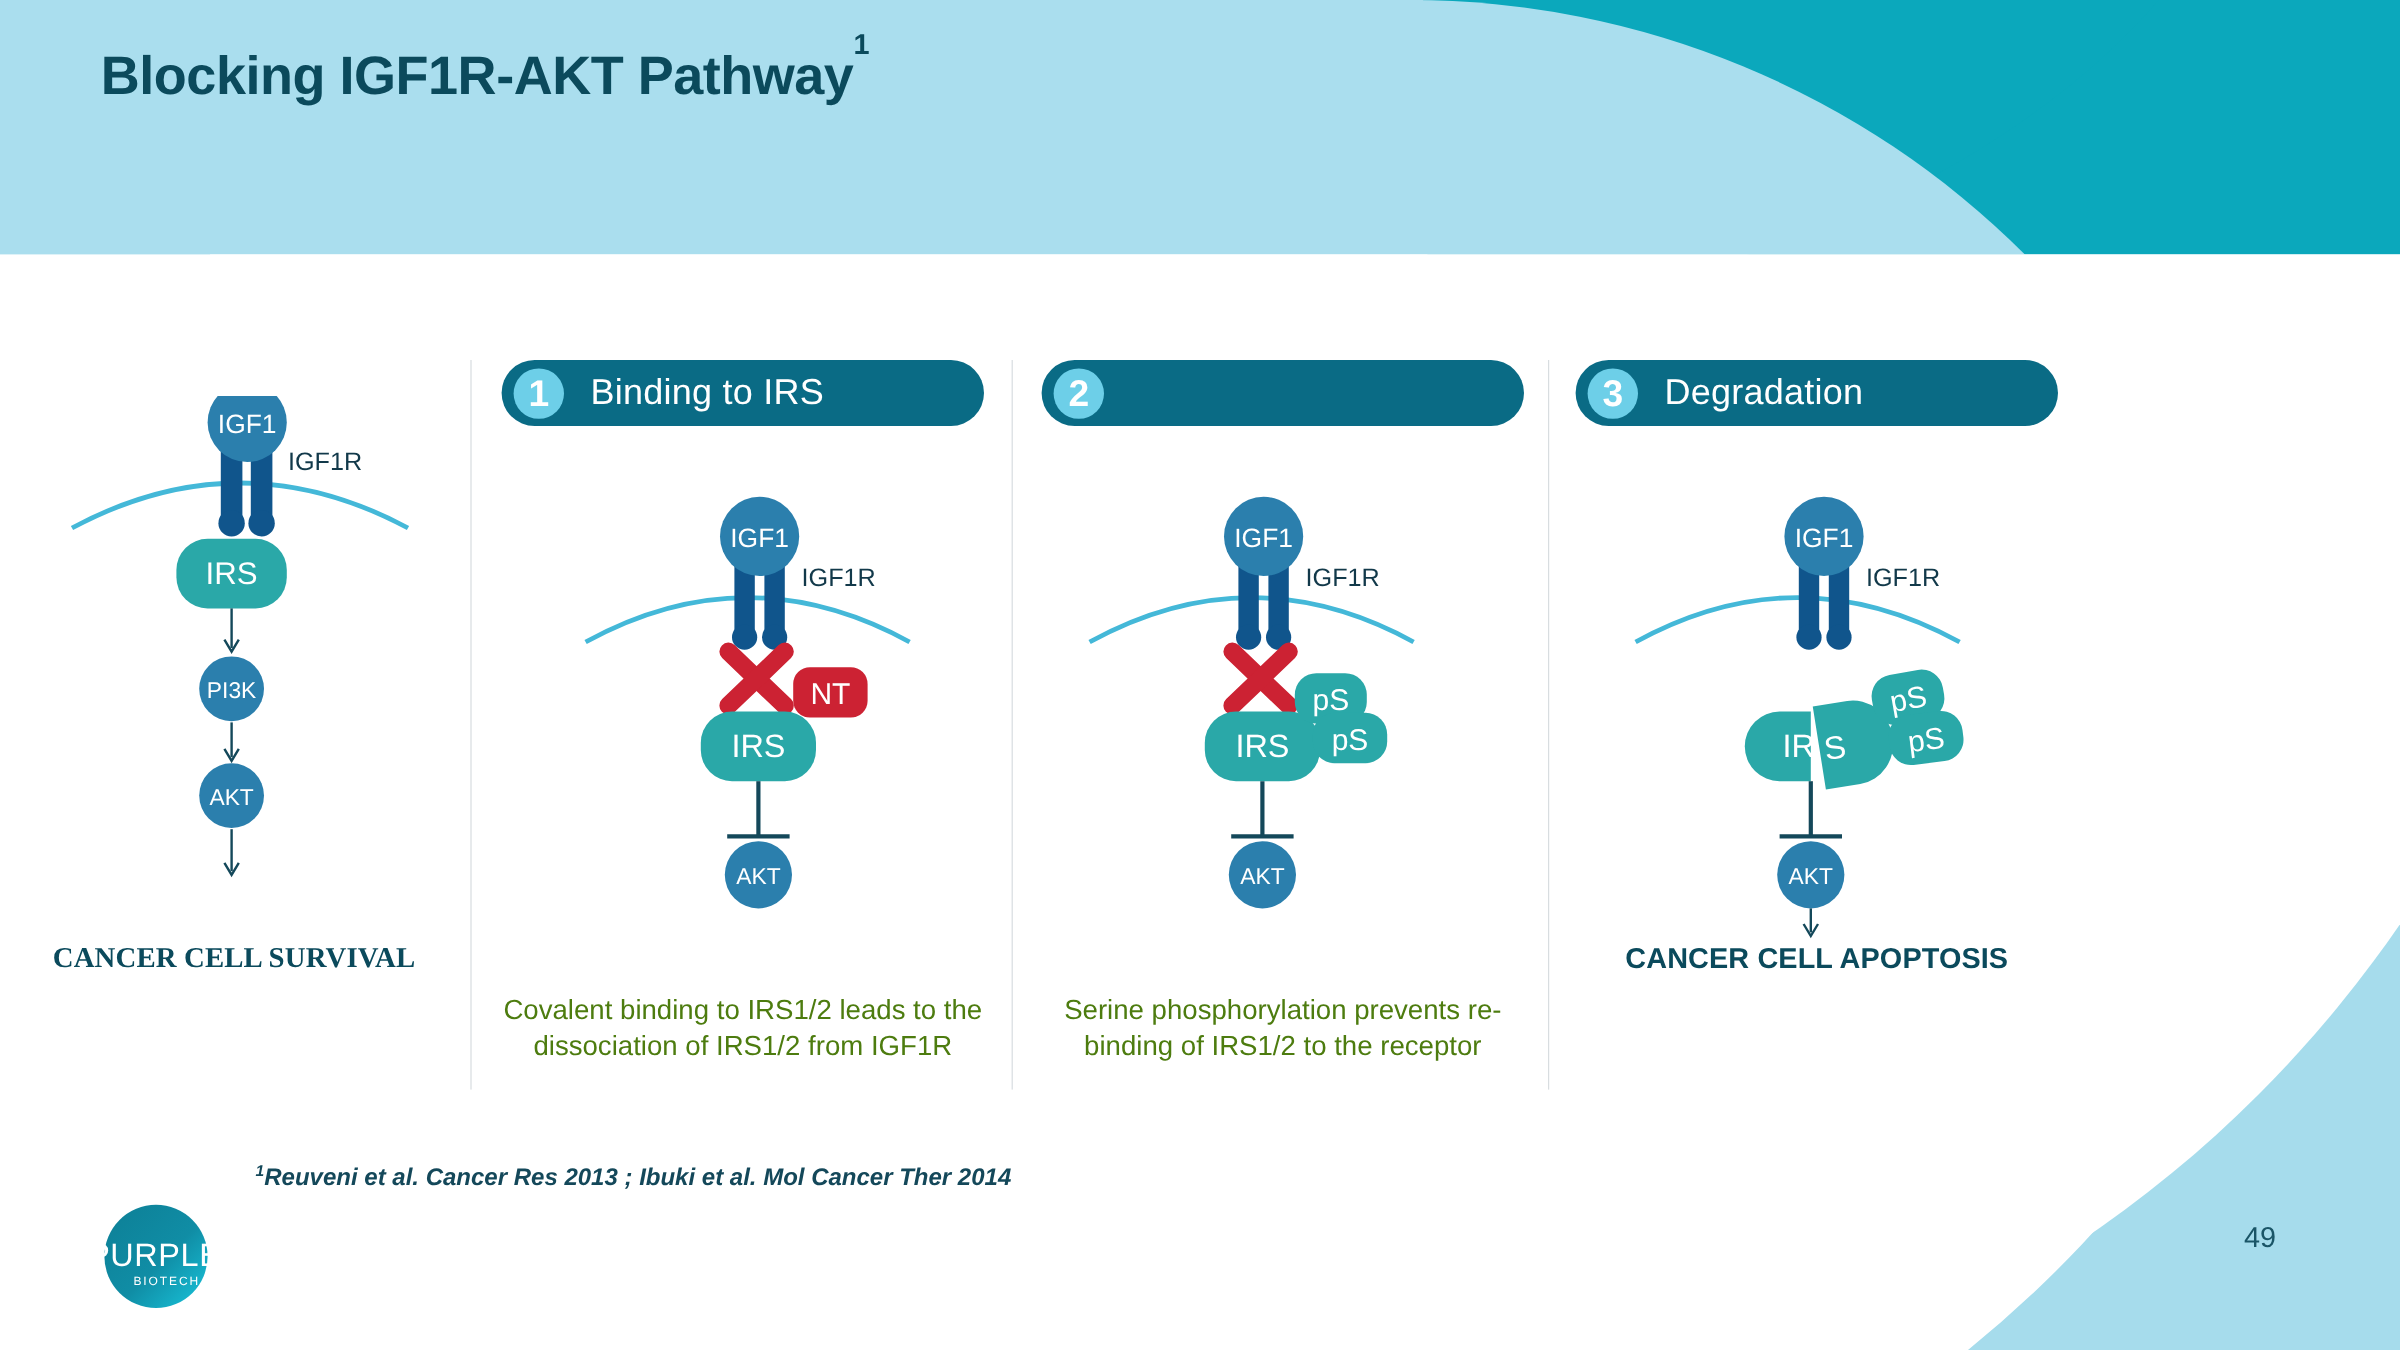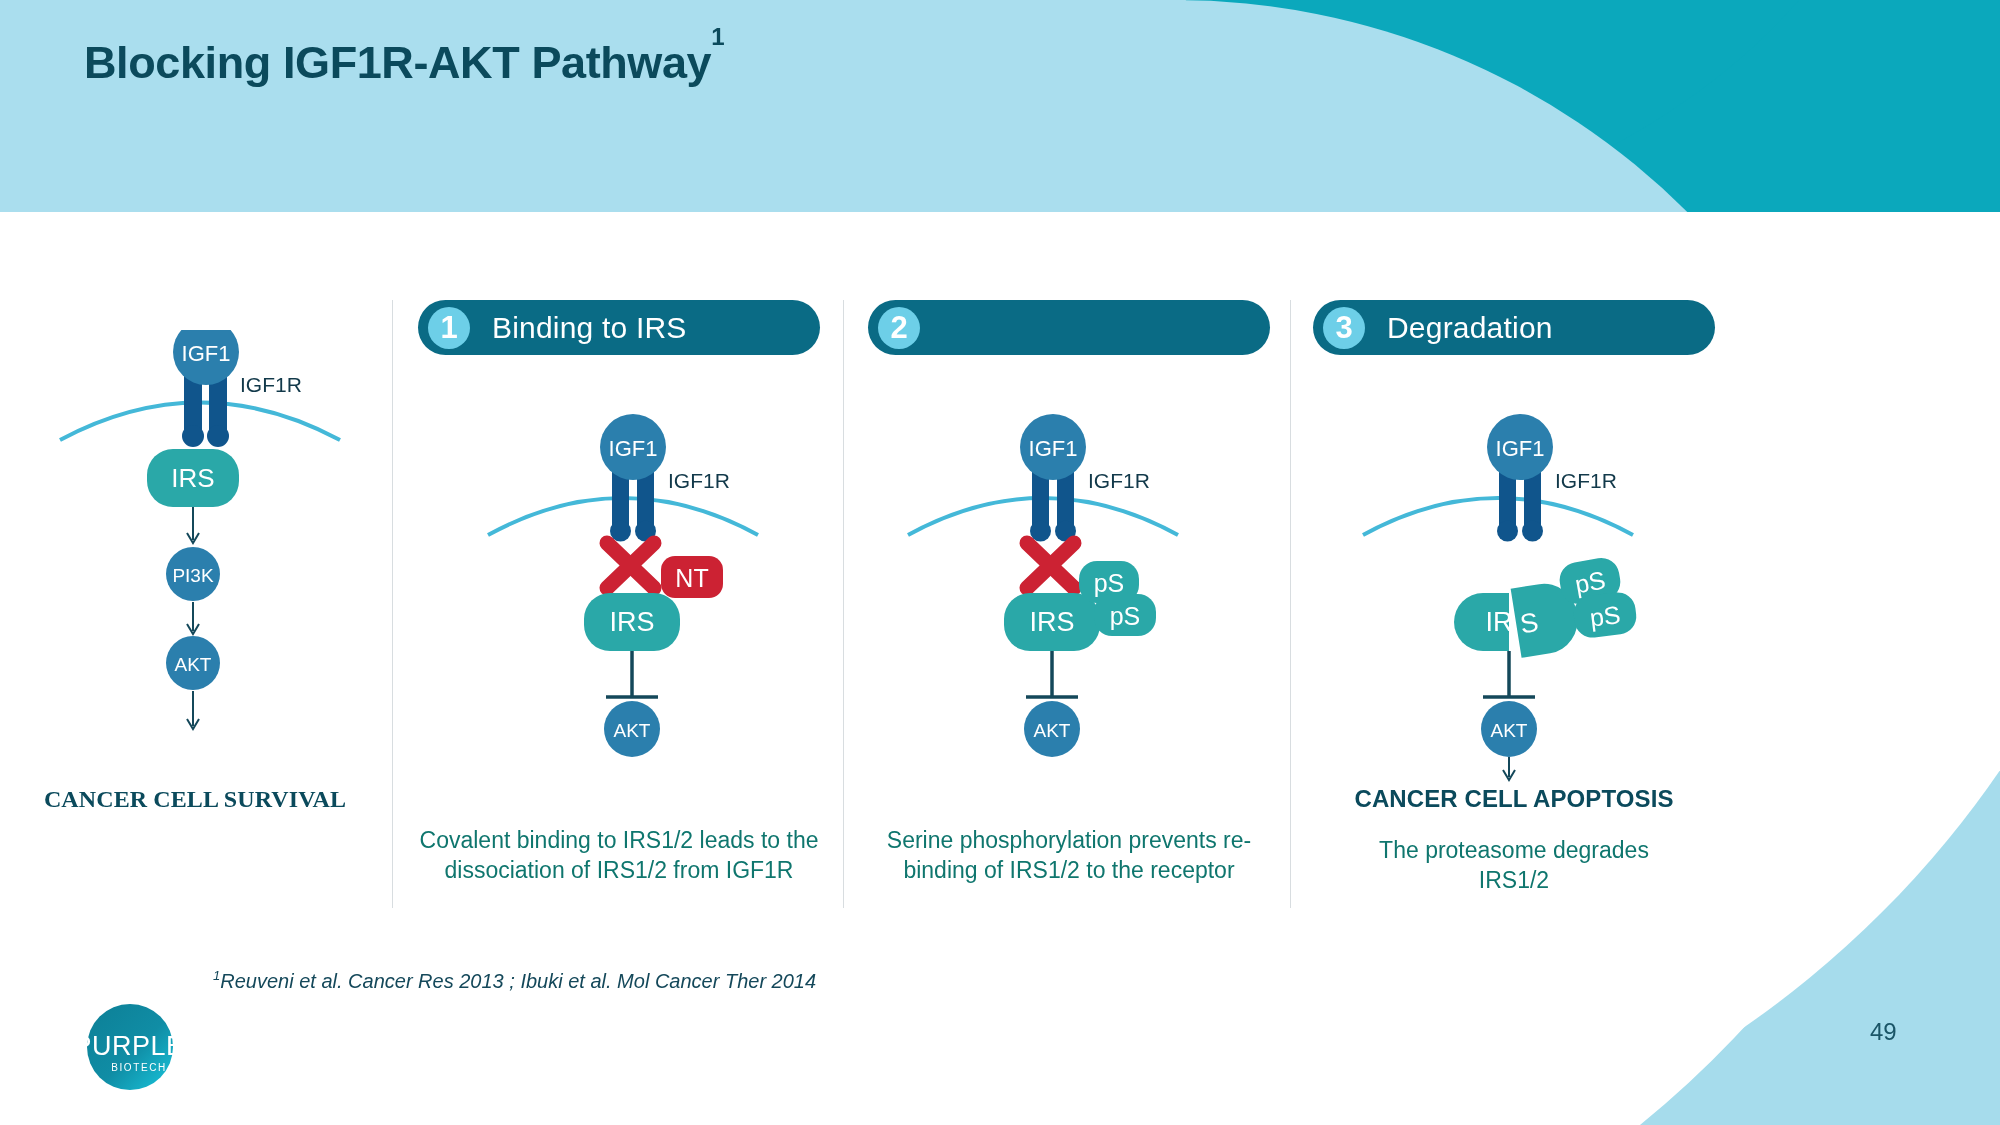--- a/index.html
+++ b/index.html
@@ -47,32 +47,32 @@
     color:#ffffff; font-size:31px; font-weight:bold;
     display:flex; align-items:center; justify-content:center;
     flex:0 0 auto; line-height:1;
   }
   .panel-title {
     color:#ffffff; font-size:30px; font-weight:normal;
     margin-left:22px; letter-spacing:0.2px; white-space:nowrap;
   }
   .panel-figure { position:relative; margin-top:10px; }
   .panel-caption {
-    text-align:center; font-size:23px; color:#0f766e;
+    text-align:center; font-size:23px; color:#4d7c0f;
     line-height:1.32; margin-top:6px;
   }
   .panel-outcome {
     text-align:center; font-size:24px; font-weight:bold;
     color:#0b4a5c; letter-spacing:0.1px;
   }
 
   
   #footnote {
     position:absolute; left:213px; top:968px; z-index:5;
-    font-size:20px; font-weight:normal; font-style:italic; color:#14485a;
+    font-size:20px; font-weight:bold; font-style:italic; color:#14485a;
     white-space:nowrap;
   }
   #footnote sup { font-size:13px; }
 
   
   #logo { position:absolute; left:72px; top:1000px; width:120px; height:95px; z-index:5; }
 
   
   #page-number {
     position:absolute; left:1870px; top:1018px; z-index:5;
@@ -310,21 +310,20 @@
     <circle cx="196" cy="364" r="28" fill="#2b7fad"></circle>
     <text x="196" y="372" text-anchor="middle" fill="#ffffff" font-family="Liberation Sans, sans-serif" font-size="19">AKT</text>
 
     <g stroke="#14485a" stroke-width="2" fill="none">
       <line x1="196" y1="392" x2="196" y2="412"></line>
       <path d="M190 405 L196 415 L202 405"></path>
     </g>
   </svg>
 
   <div class="panel-outcome" style="margin-top:-4px;">CANCER CELL APOPTOSIS</div>
-  <div class="panel-caption" style="margin-top:22px; max-width:340px; margin-left:auto; margin-right:auto;">The proteasome degrades IRS1/2</div>
 </div>
 
 <div id="footnote">
   <sup>1</sup><span>Reuveni et al. Cancer Res 2013 ; Ibuki et al. Mol Cancer Ther 2014</span>
 </div>
 
 <svg id="logo" viewBox="0 0 120 95" width="120" height="95">
   <circle cx="58" cy="47" r="43" fill="url(#logo-grad)"></circle>
   <text x="57" y="55" text-anchor="middle" fill="#ffffff" font-family="Liberation Sans, sans-serif" font-size="27" font-weight="normal" letter-spacing="0.5">PURPLE</text>
   <text x="67" y="71" text-anchor="middle" fill="#ffffff" font-family="Liberation Sans, sans-serif" font-size="10" letter-spacing="1.6">BIOTECH</text>

